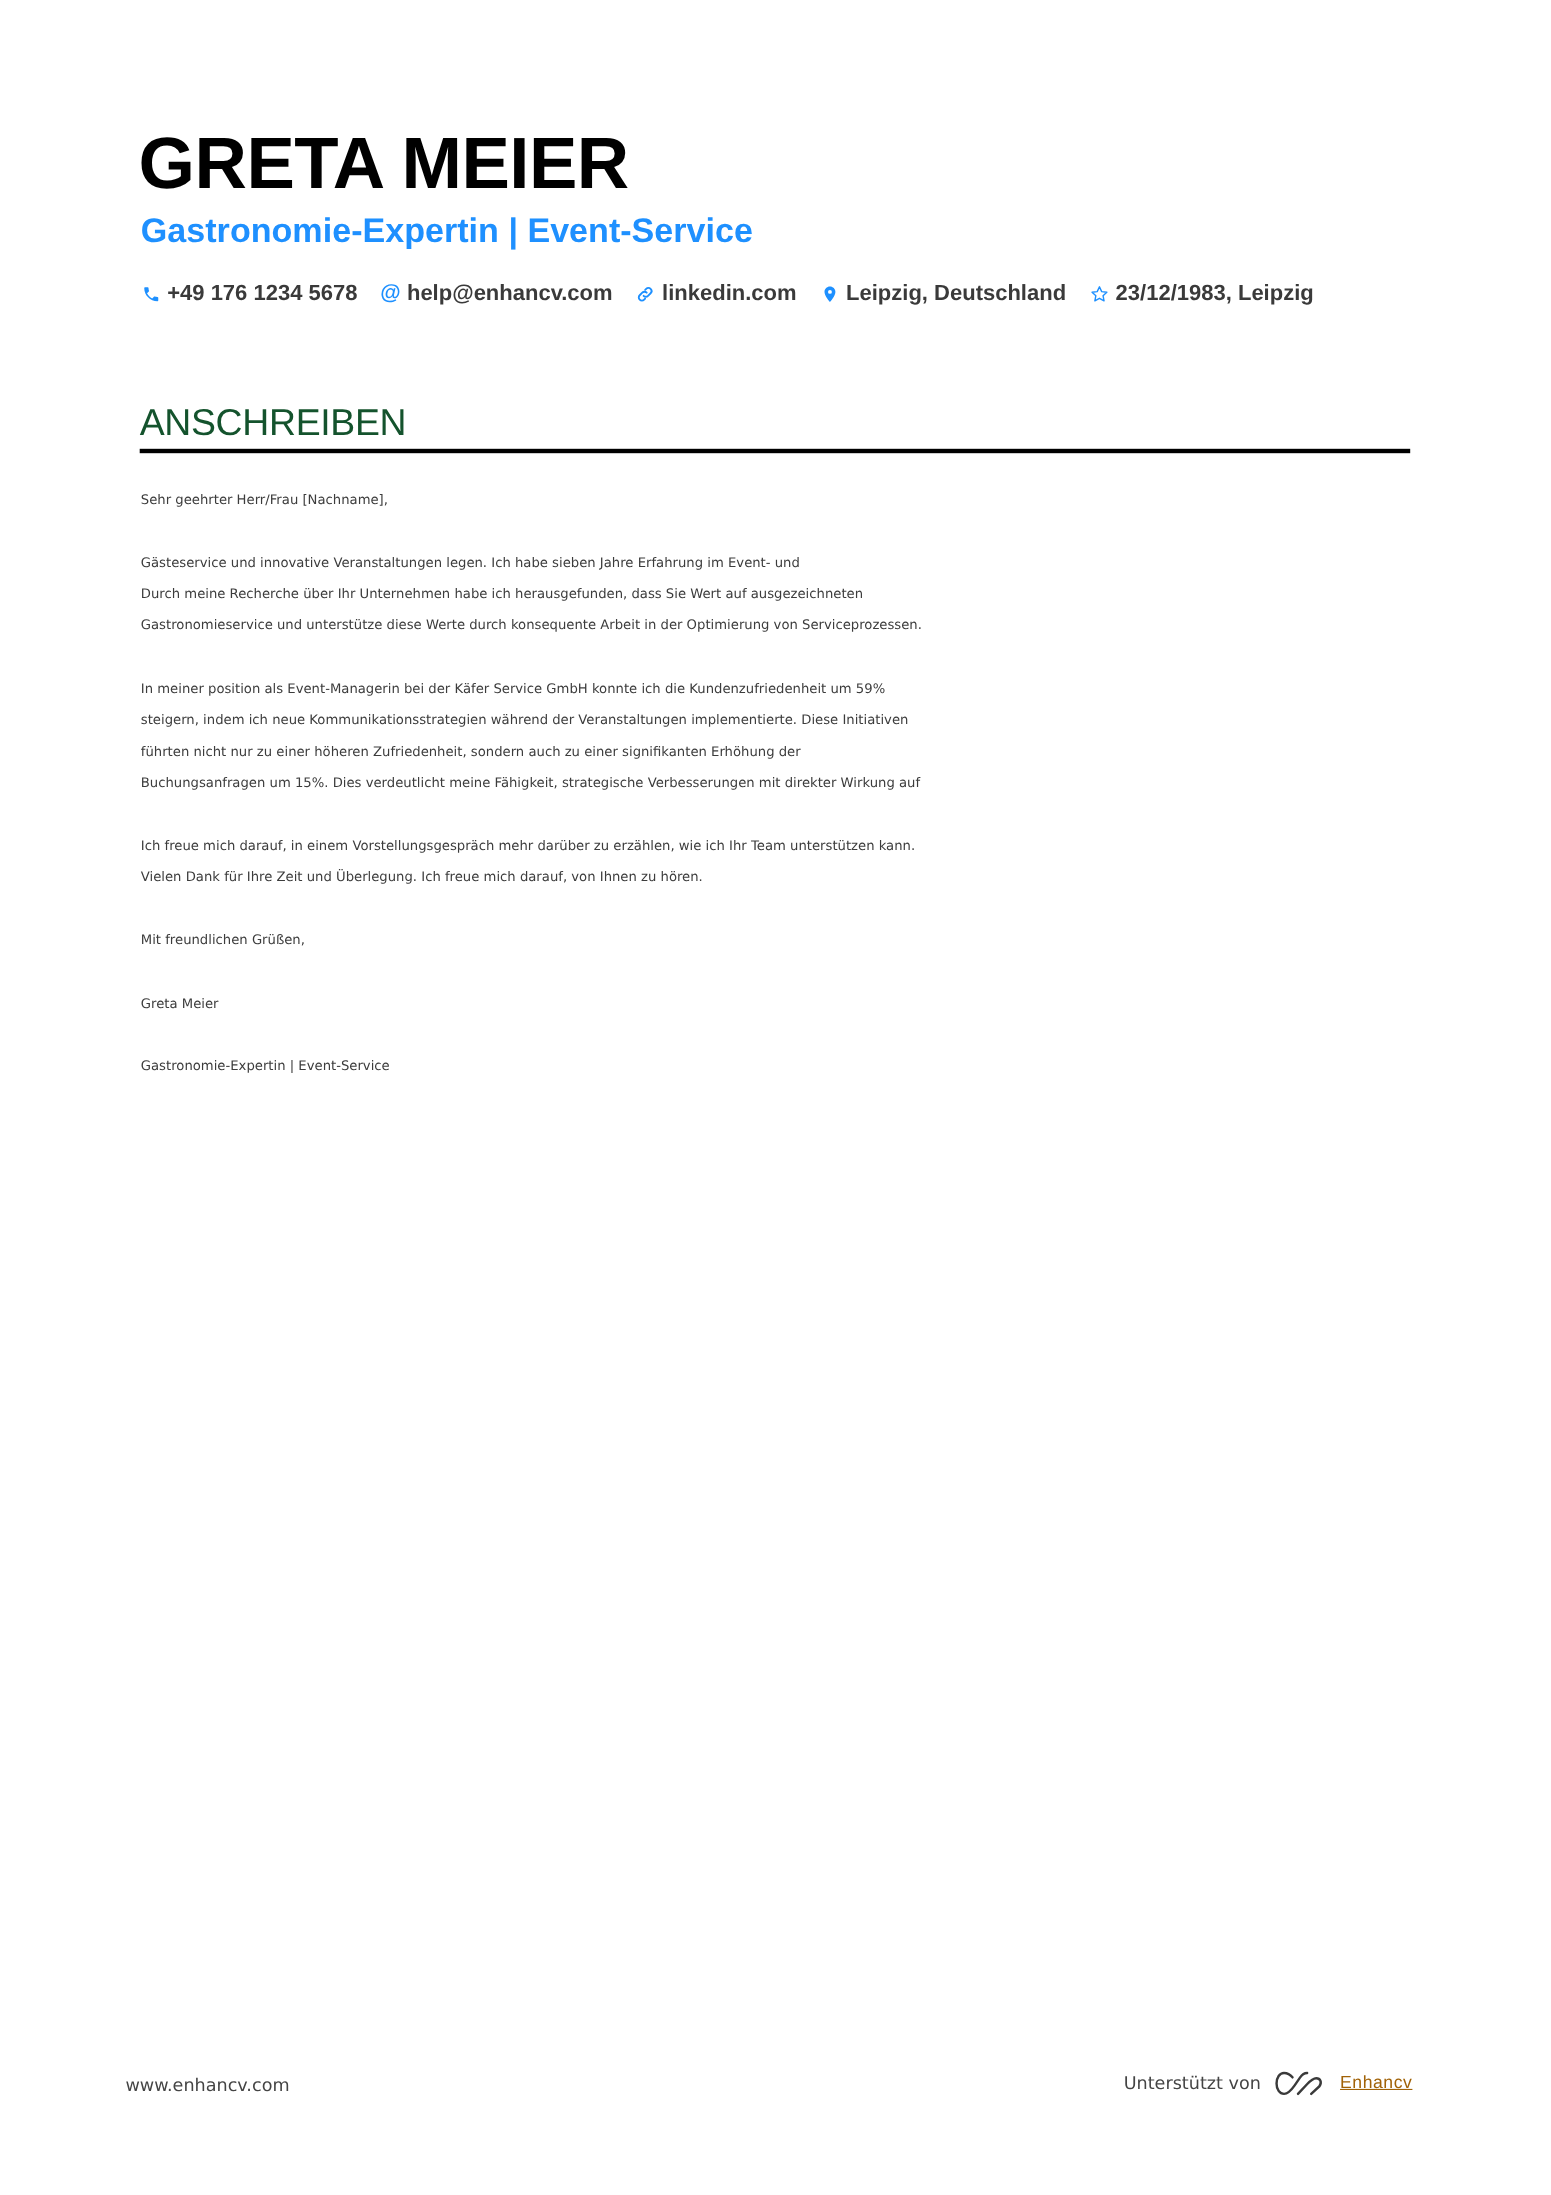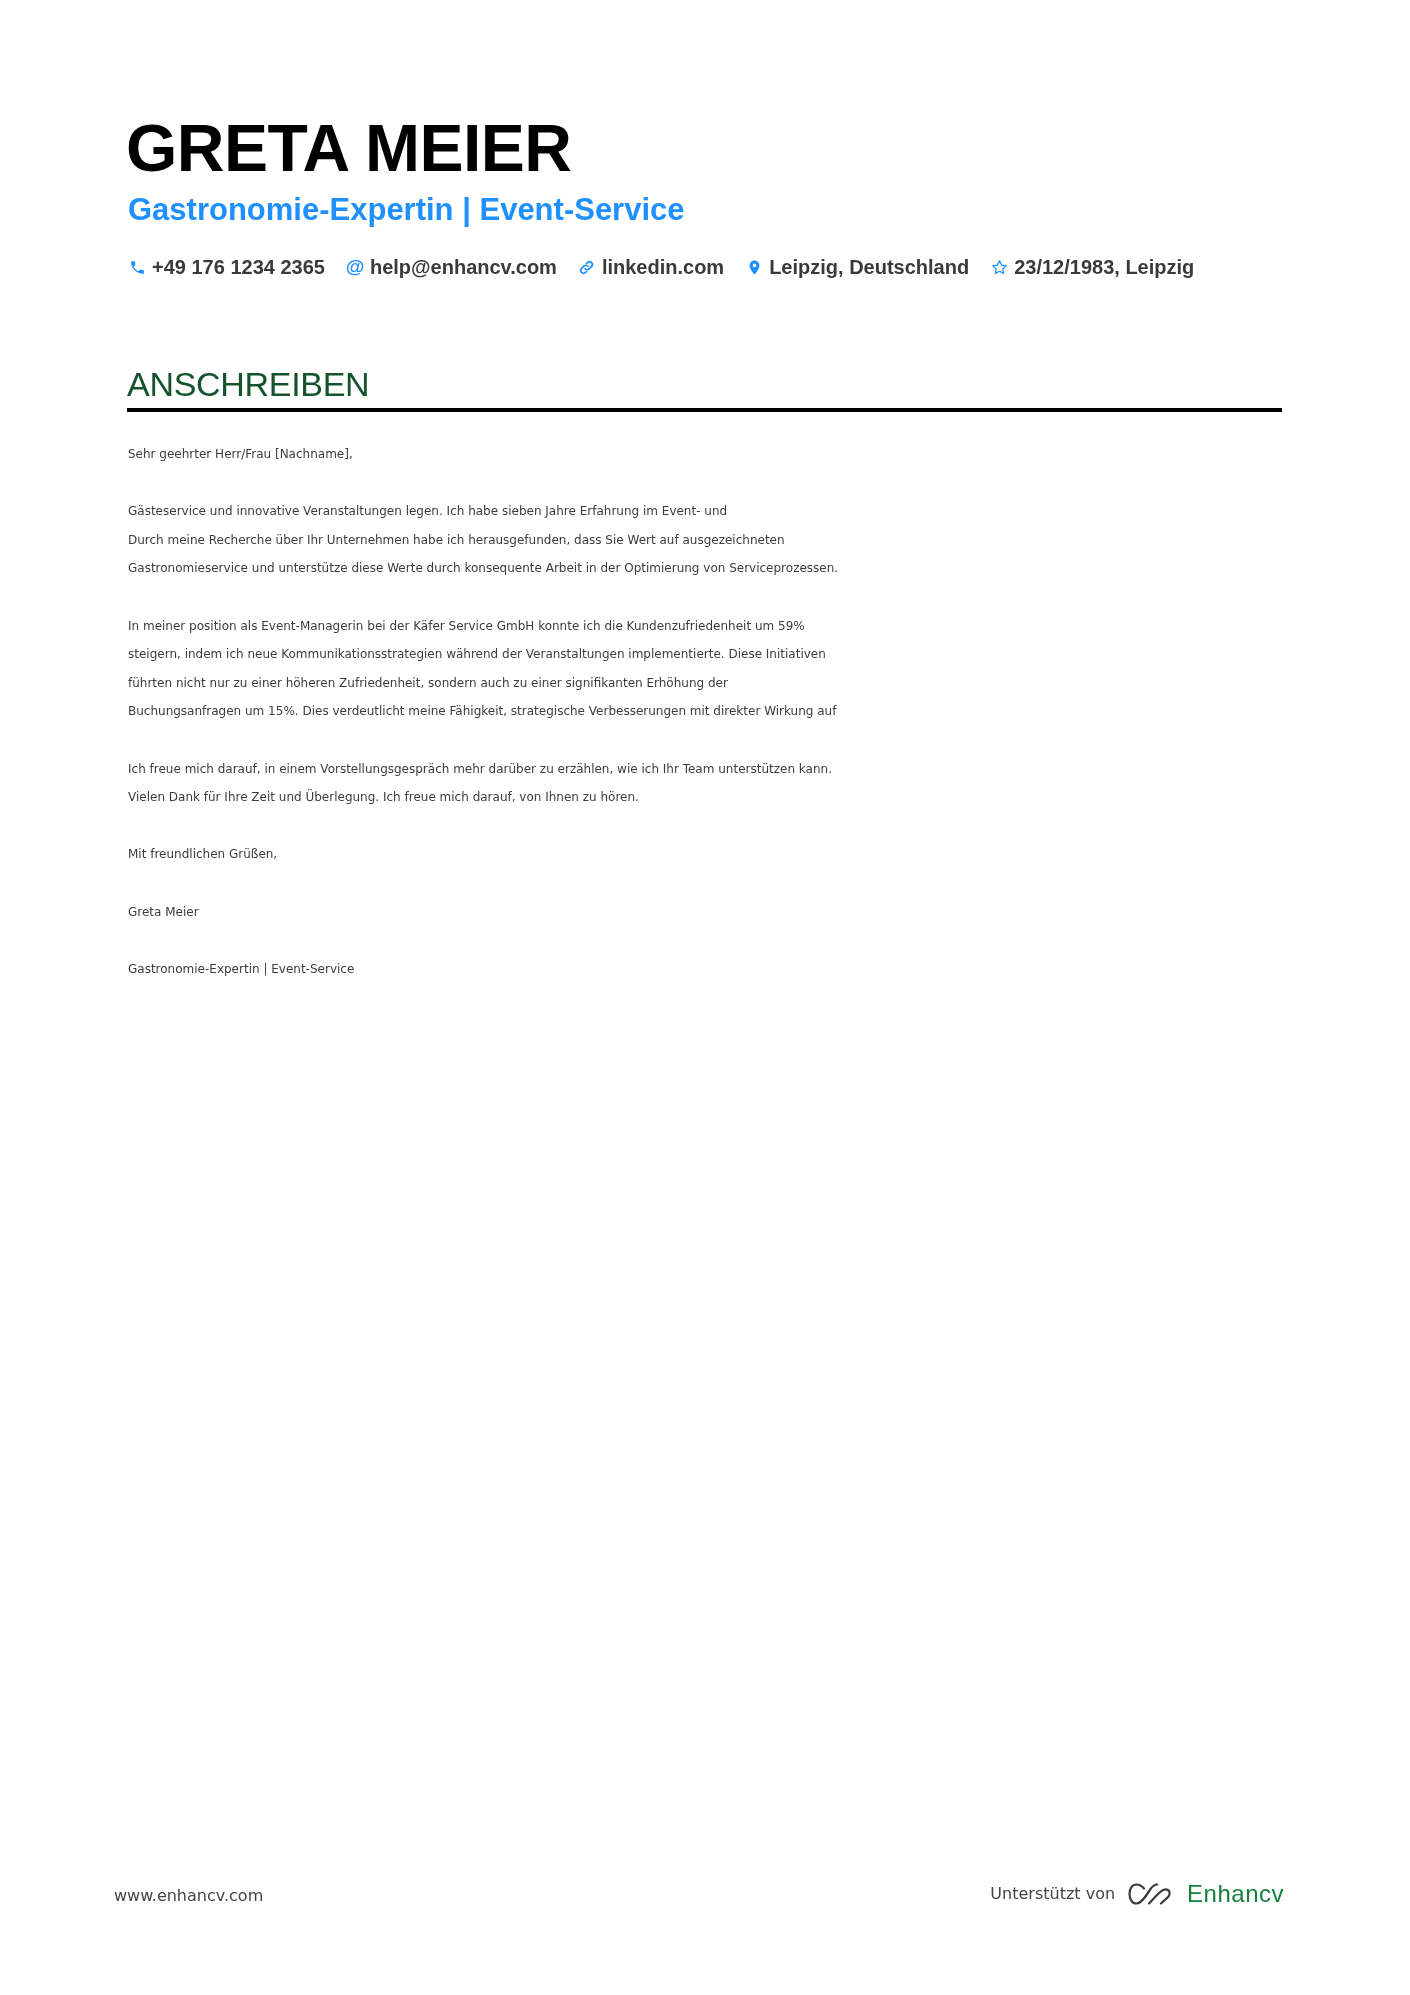--- a/index.html
+++ b/index.html
@@ -60,38 +60,38 @@
       line-height: 22px;
     }
     .footer-right {
       position: absolute; right: 126px; top: 1880px;
       display: flex; align-items: center;
       font-family: "DejaVu Sans", sans-serif; color: #444444; text-align: right;
     }
     .footer-right .powered { font-size: 16px; margin-right: 12px; line-height: 22px; }
     .footer-right .logo-mark { width: 46px; height: 26px; margin-right: 14px; }
     .footer-right .logo-mark svg { width: 46px; height: 26px; display: block; }
-    .footer-right .logo-text { font-family: "Liberation Sans", sans-serif; font-size: 24px; color: #15803d; letter-spacing: 0.5px; line-height: 28px; }
+    .footer-right .logo-text { font-family: "Liberation Sans", sans-serif; font-size: 16px; color: #a16207; letter-spacing: 0.5px; line-height: 28px; text-decoration: underline; }
   </style>
 </head>
 <body>
 
 <div class="page">
 
   <h1 class="name">GRETA MEIER</h1>
   <div class="subtitle">Gastronomie-Expertin | Event-Service</div>
 
   <div class="contacts">
     <div class="contact-item">
       <span class="ico">
         <svg viewBox="0 0 24 24">
             <path fill="#1e90ff" d="M6.6 10.8c1.4 2.8 3.8 5.1 6.6 6.6l2.2-2.2c.3-.3.7-.4 1-.2 1.1.4 2.3.6 3.6.6.6 0 1 .4 1 1V20c0 .6-.4 1-1 1C10.6 21 3 13.4 3 4c0-.6.4-1 1-1h3.5c.6 0 1 .4 1 1 0 1.3.2 2.5.6 3.6.1.3 0 .7-.2 1L6.6 10.8z"></path>
           </svg>
       </span>
-      <span>+49 176 1234 2365</span>
+      <span>+49 176 1234 5678</span>
     </div>
     <div class="contact-item">
       <span class="ico at">@</span>
       <span>help@enhancv.com</span>
     </div>
     <div class="contact-item">
       <span class="ico">
         <svg viewBox="0 0 24 24" fill="none" stroke="#1e90ff" stroke-width="2.4" stroke-linecap="round">
             <path d="M10 14a4 4 0 0 0 5.7 0l3.3-3.3a4 4 0 0 0-5.7-5.7L12 6.3"></path>
             <path d="M14 10a4 4 0 0 0-5.7 0L5 13.3a4 4 0 0 0 5.7 5.7L12 17.7"></path>

